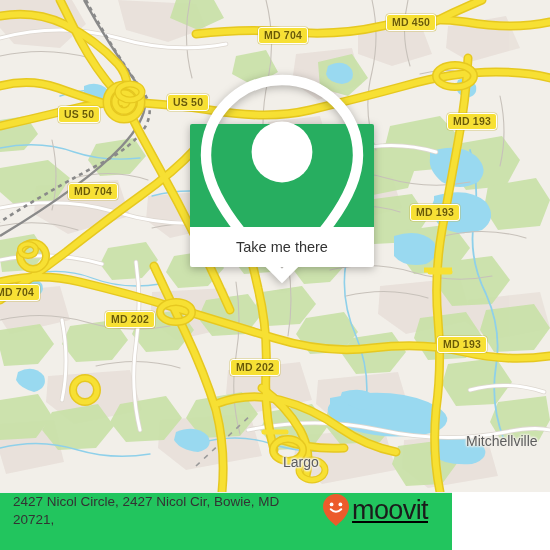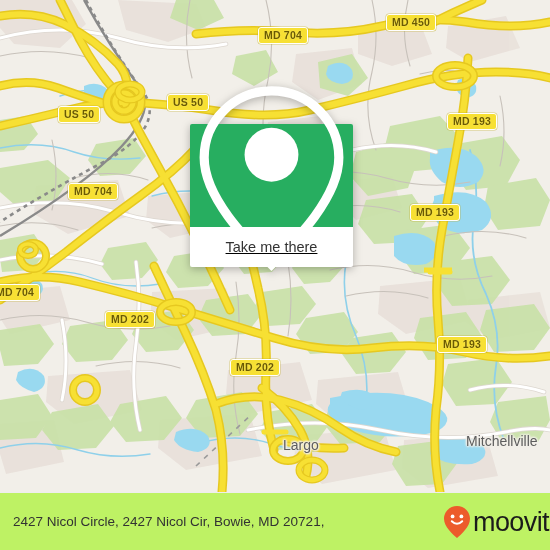--- a/index.html
+++ b/index.html
@@ -52,56 +52,56 @@
     position:absolute;left:8px;top:470px;
     font-size:12.5px;color:#3a3a3a;
     text-shadow:
       1px 0 2px rgba(255,255,255,.9), -1px 0 2px rgba(255,255,255,.9),
       0 1px 2px rgba(255,255,255,.9), 0 -1px 2px rgba(255,255,255,.9);
     white-space:nowrap;
   }
 
   
   #card{
-    position:absolute;left:190px;top:124px;width:163px;
+    position:absolute;left:190px;top:124px;width:184px;
     filter:drop-shadow(0 2px 4px rgba(0,0,0,.28));
-    text-decoration:underline;
   }
   #card-top{
     background:#27ae60;height:103px;border-radius:2px 2px 0 0;
     display:flex;align-items:center;justify-content:center;
   }
   #card-btn{
     background:#ffffff;height:40px;border-radius:0 0 2px 2px;
     display:flex;align-items:center;justify-content:center;
     color:#333333;font-size:14.5px;cursor:pointer;
   }
   #card-tail{
     position:absolute;left:50%;top:143px;transform:translateX(-50%);
     width:0;height:0;
     border-left:11px solid transparent;
     border-right:11px solid transparent;
     border-top:13px solid #ffffff;
   }
 
   
   #footer{
-    position:absolute;left:0;top:492px;width:550px;height:58px;
-    background:#bef264;
+    position:absolute;left:0;top:492px;width:452px;height:58px;
+    background:#22c55e;
     border-top:1px solid #eeeeee;
-    display:flex;align-items:center;
+    display:flex;align-items:flex-start;
   }
   #addr{
     flex:1;
     padding-left:13px;padding-right:6px;
     font-size:13.5px;line-height:18px;color:#333333;
   }
   #brand{
     display:flex;align-items:center;gap:2px;
-    padding-right:1px;
+    padding-right:24px;
+    text-decoration:underline;
   }
   #brand-word{
     font-size:27px;color:#1b1b1b;letter-spacing:-0.6px;
     font-weight:normal;
   }
 </style>
 </head>
 <body>
 
 <div id="app">
@@ -351,21 +351,21 @@
         <div class="shield" style="left: 447px; top: 113px;">MD 193</div>
         <div class="shield" style="left: 68px; top: 183px;">MD 704</div>
         <div class="shield" style="left: 410px; top: 204px;">MD 193</div>
         <div class="shield" style="left: -10px; top: 284px;">MD 704</div>
         <div class="shield" style="left: 105px; top: 311px;">MD 202</div>
         <div class="shield" style="left: 437px; top: 336px;">MD 193</div>
         <div class="shield" style="left: 230px; top: 359px;">MD 202</div>
       </div>
 
     <div id="places">
-        <div class="place" style="left: 272px; top: 437px; text-align: center;">Largo</div>
+        <div class="place" style="left: 272px; top: 454px; text-align: center;">Largo</div>
         <div class="place" style="left: 455px; top: 433px;">Mitchellville</div>
       </div>
 
 
     <div id="card">
       <div id="card-top">
         <svg width="46" height="56" viewBox="0 0 46 56">
           <path d="M23 4 C12.5 4 4 12.4 4 22.8 C4 34.5 17 47 23 53 C29 47 42 34.5 42 22.8 C42 12.4 33.5 4 23 4 Z" fill="none" stroke="#ffffff" stroke-width="2.6"></path>
           <circle cx="23" cy="22" r="7.6" fill="#ffffff"></circle>
         </svg>

